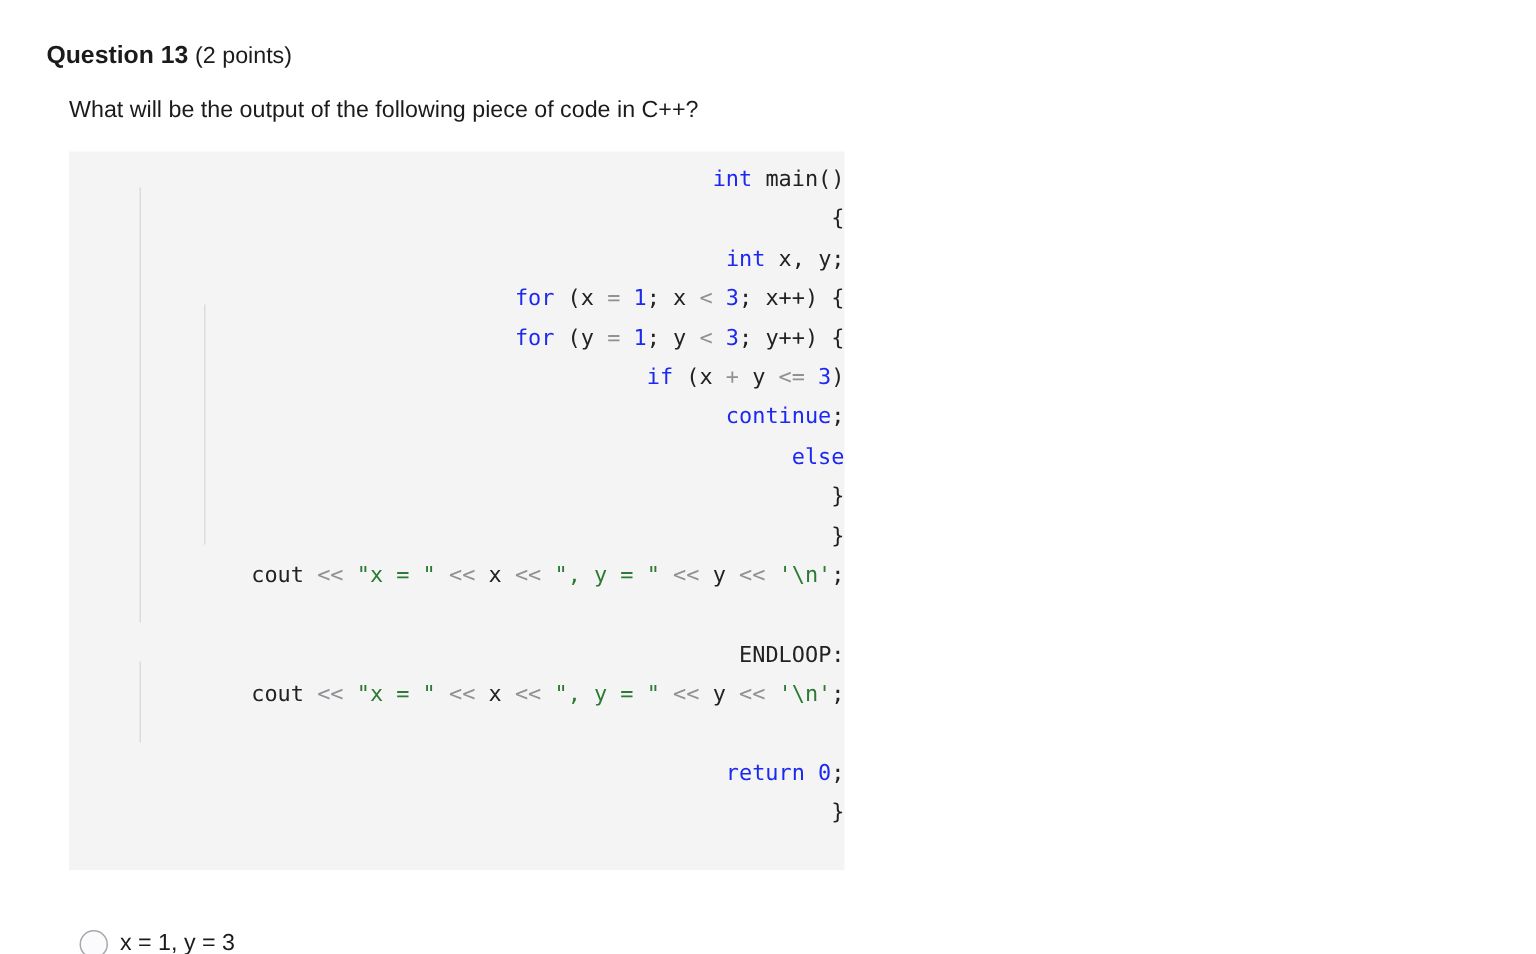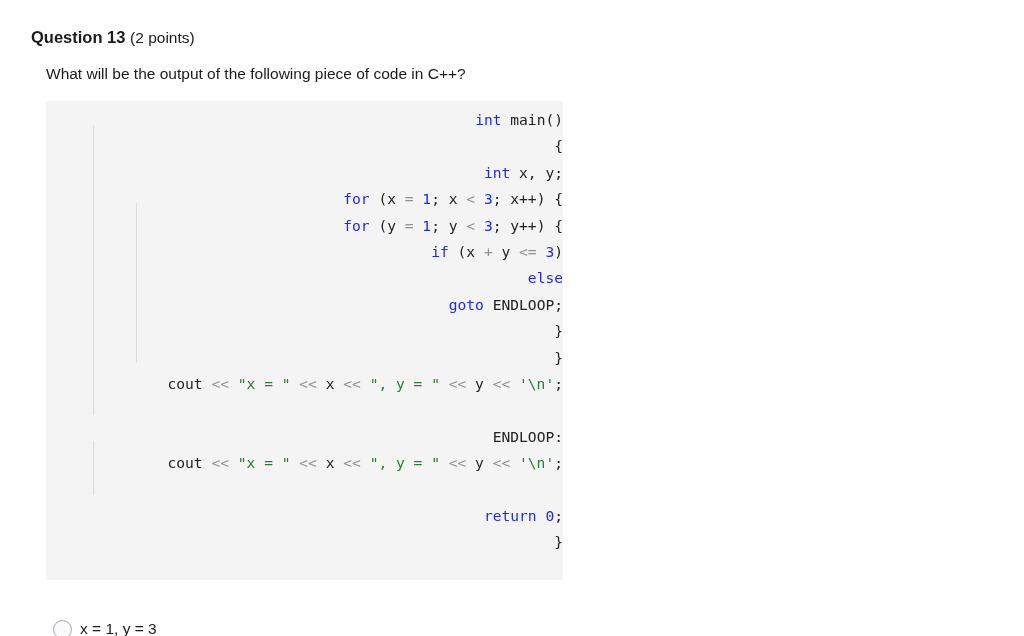--- a/index.html
+++ b/index.html
@@ -125,22 +125,22 @@
   <div class="code-inner" id="code-inner">
       <div class="indent-guide" style="left: 47px; top: 24px; height: 290px;"></div>
       <div class="indent-guide" style="left: 90px; top: 102px; height: 160px;"></div>
       <div class="indent-guide" style="left: 47px; top: 340px; height: 54px;"></div>
       <div class="code-line"><span class="kw">int</span><span class="pl"> main()</span></div>
       <div class="code-line"><span class="pl">{</span></div>
       <div class="code-line"><span class="pl">    </span><span class="kw">int</span><span class="pl"> x, y;</span></div>
       <div class="code-line"><span class="pl">    </span><span class="kw">for</span><span class="pl"> (x </span><span class="op">=</span><span class="pl"> </span><span class="num">1</span><span class="pl">; x </span><span class="op">&lt;</span><span class="pl"> </span><span class="num">3</span><span class="pl">; x++) {</span></div>
       <div class="code-line"><span class="pl">        </span><span class="kw">for</span><span class="pl"> (y </span><span class="op">=</span><span class="pl"> </span><span class="num">1</span><span class="pl">; y </span><span class="op">&lt;</span><span class="pl"> </span><span class="num">3</span><span class="pl">; y++) {</span></div>
       <div class="code-line"><span class="pl">            </span><span class="kw">if</span><span class="pl"> (x </span><span class="op">+</span><span class="pl"> y </span><span class="op">&lt;=</span><span class="pl"> </span><span class="num">3</span><span class="pl">)</span></div>
+      <div class="code-line"><span class="pl">                </span><span class="kw">continue</span><span class="pl">;</span></div>
       <div class="code-line"><span class="pl">            </span><span class="kw">else</span></div>
-      <div class="code-line"><span class="pl">                </span><span class="kw">goto</span><span class="pl"> ENDLOOP;</span></div>
       <div class="code-line"><span class="pl">        }</span></div>
       <div class="code-line"><span class="pl">    }</span></div>
       <div class="code-line"><span class="pl">    cout </span><span class="op">&lt;&lt;</span><span class="pl"> </span><span class="str">"x = "</span><span class="pl"> </span><span class="op">&lt;&lt;</span><span class="pl"> x </span><span class="op">&lt;&lt;</span><span class="pl"> </span><span class="str">", y = "</span><span class="pl"> </span><span class="op">&lt;&lt;</span><span class="pl"> y </span><span class="op">&lt;&lt;</span><span class="pl"> </span><span class="str">'\n'</span><span class="pl">;</span></div>
       <div class="code-line">&nbsp;</div>
       <div class="code-line"><span class="pl">    ENDLOOP:</span></div>
       <div class="code-line"><span class="pl">    cout </span><span class="op">&lt;&lt;</span><span class="pl"> </span><span class="str">"x = "</span><span class="pl"> </span><span class="op">&lt;&lt;</span><span class="pl"> x </span><span class="op">&lt;&lt;</span><span class="pl"> </span><span class="str">", y = "</span><span class="pl"> </span><span class="op">&lt;&lt;</span><span class="pl"> y </span><span class="op">&lt;&lt;</span><span class="pl"> </span><span class="str">'\n'</span><span class="pl">;</span></div>
       <div class="code-line">&nbsp;</div>
       <div class="code-line"><span class="pl">    </span><span class="kw">return</span><span class="pl"> </span><span class="num">0</span><span class="pl">;</span></div>
       <div class="code-line"><span class="pl">}</span></div>
     </div>

